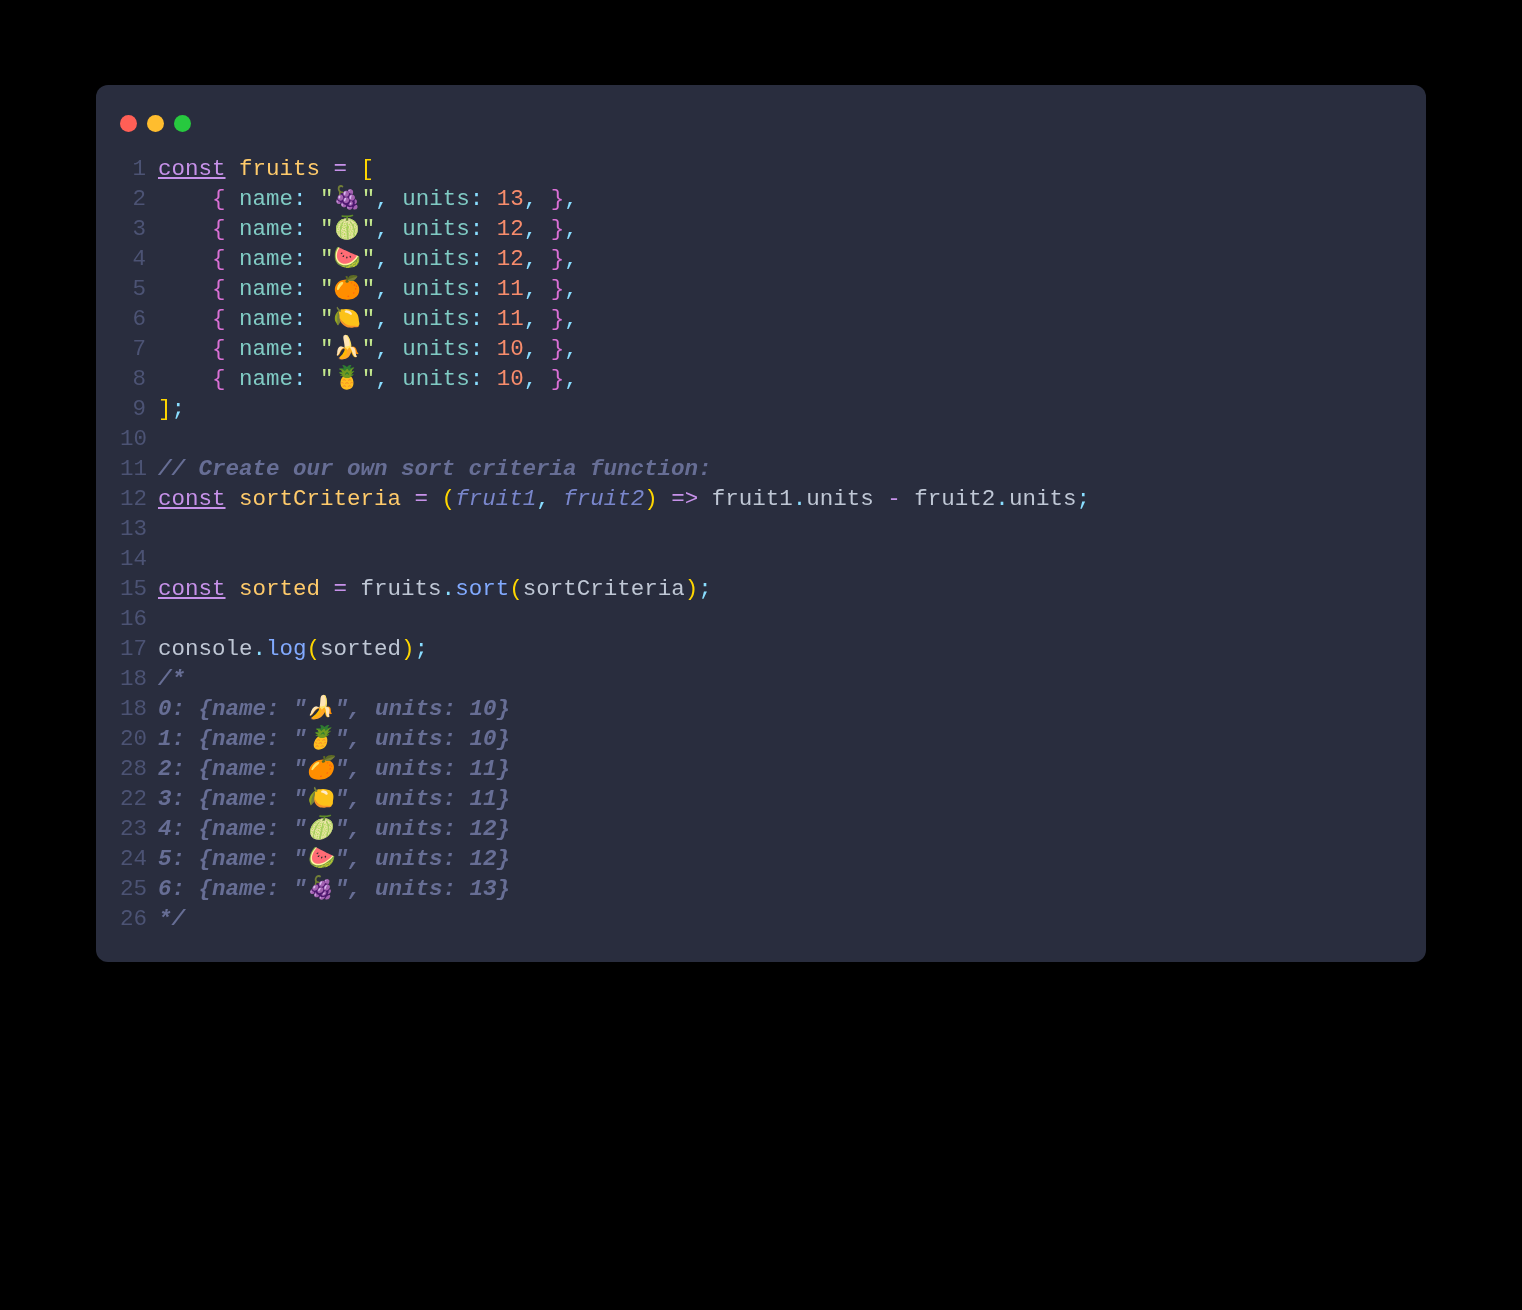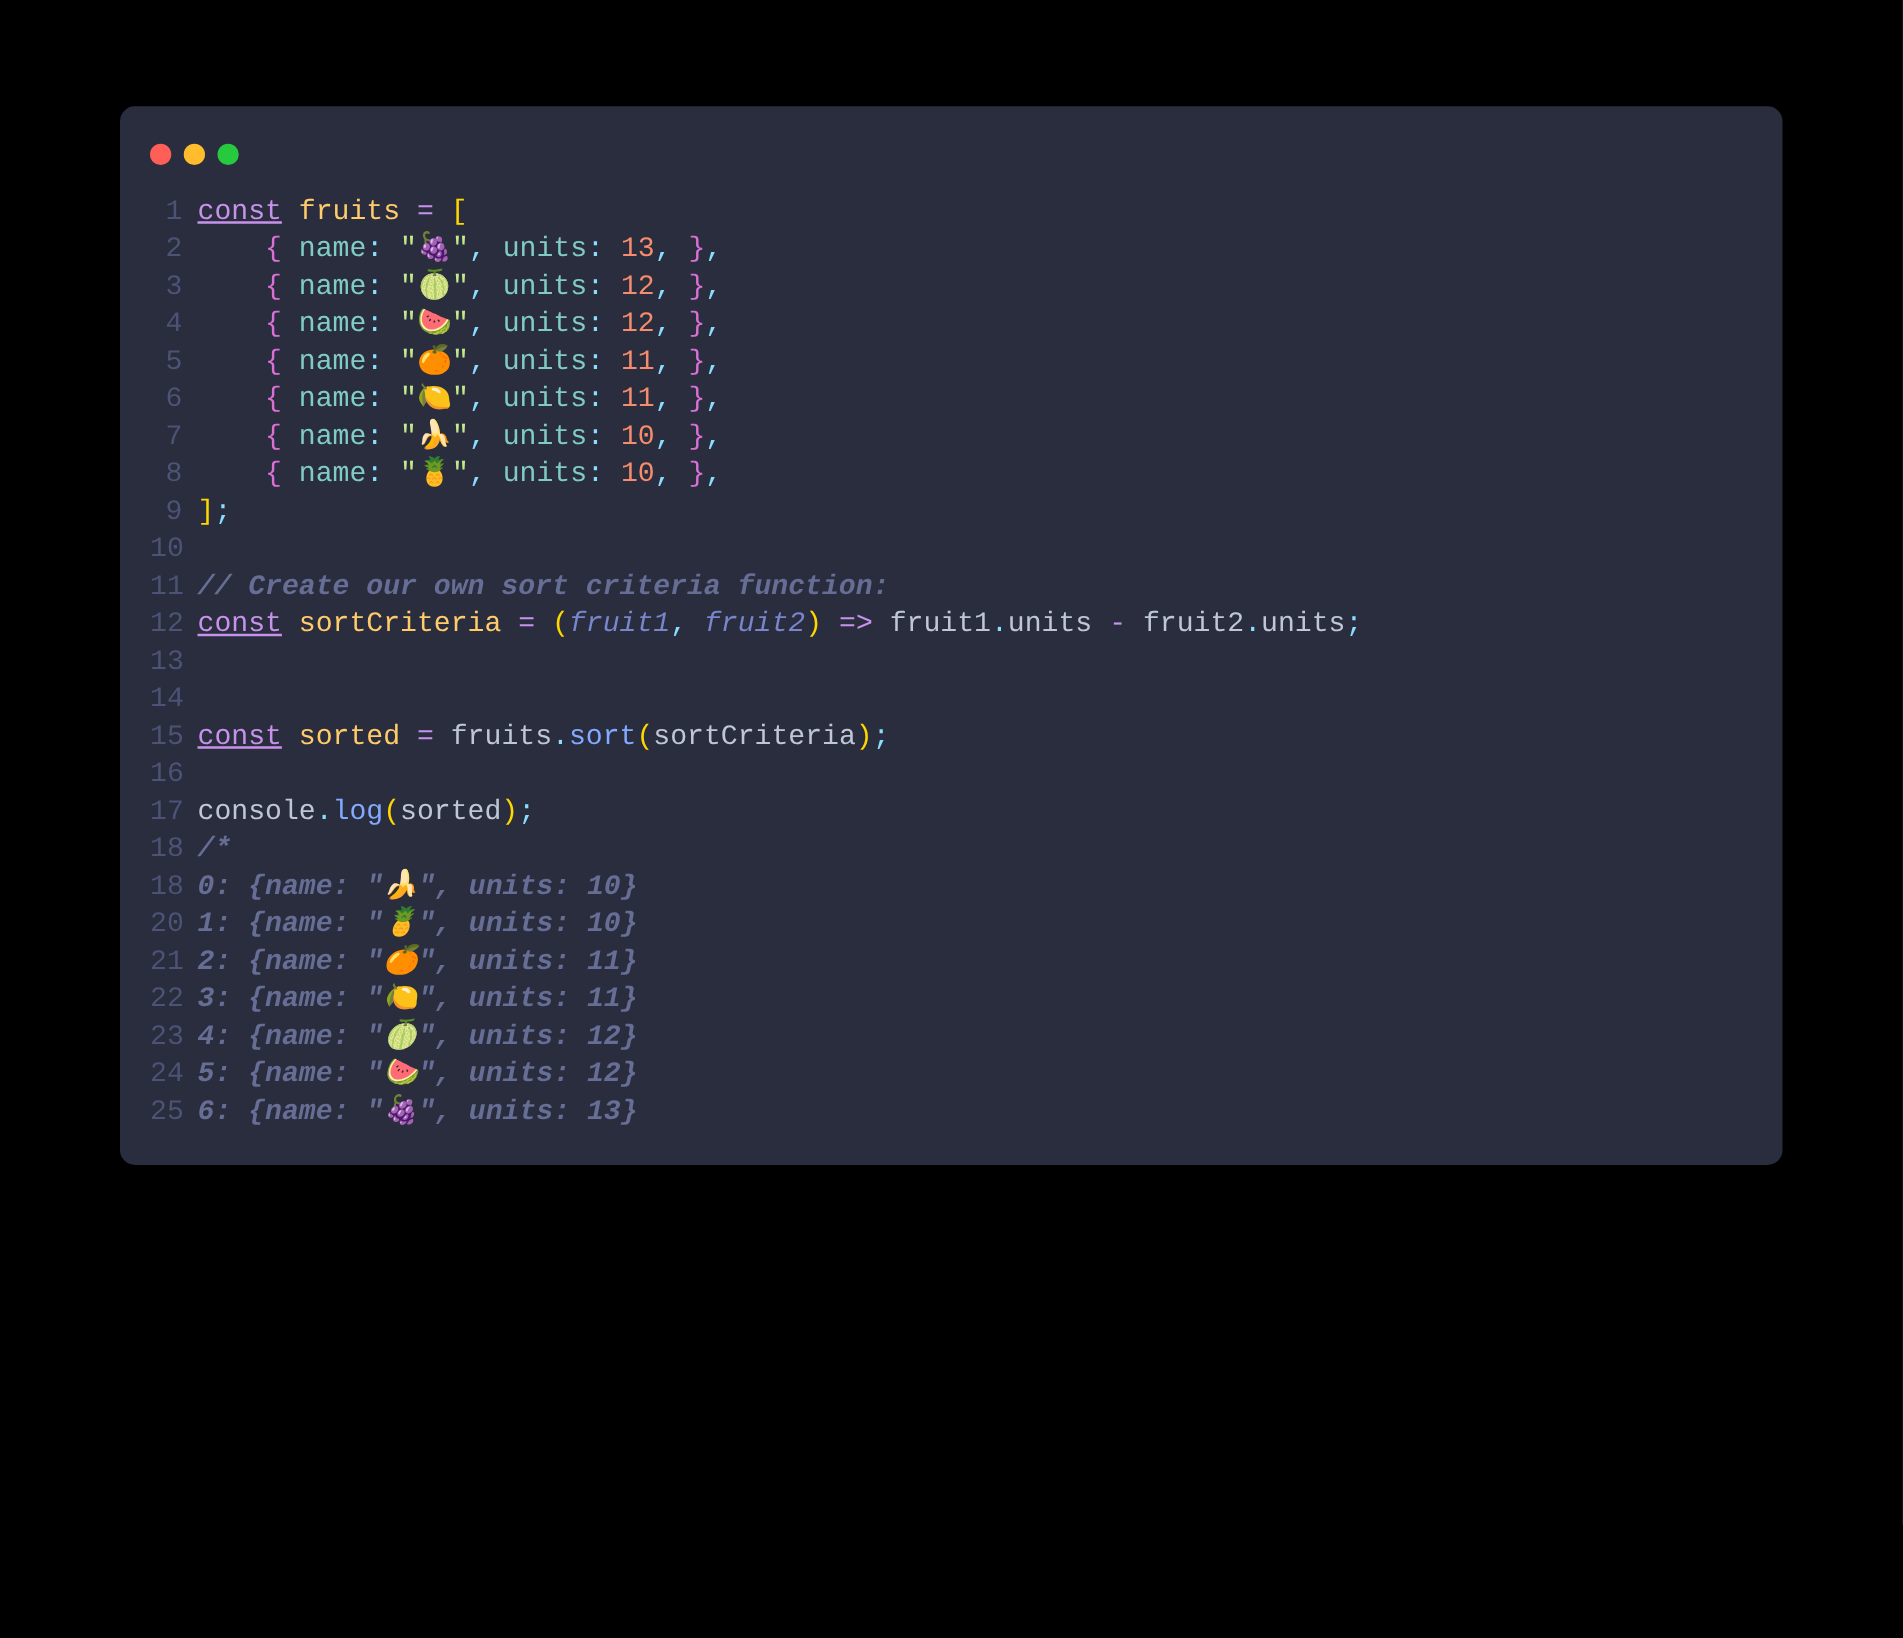--- a/index.html
+++ b/index.html
@@ -105,19 +105,20 @@
       <div class="line"><span class="gutter">11</span><span class="content"><span class="comment">// Create our own sort criteria function:</span></span></div>
       <div class="line"><span class="gutter">12</span><span class="content"><span class="kw">const</span><span class="white"> </span><span class="ident">sortCriteria</span><span class="white"> </span><span class="op">=</span><span class="white"> </span><span class="brace">(</span><span class="param">fruit1</span><span class="punct">,</span><span class="white"> </span><span class="param">fruit2</span><span class="brace">)</span><span class="white"> </span><span class="arrow">=&gt;</span><span class="white"> </span><span class="white">fruit1</span><span class="punct">.</span><span class="white">units</span><span class="white"> </span><span class="op">-</span><span class="white"> </span><span class="white">fruit2</span><span class="punct">.</span><span class="white">units</span><span class="punct">;</span></span></div>
       <div class="line"><span class="gutter">13</span><span class="content">&nbsp;</span></div>
       <div class="line"><span class="gutter">14</span></div>
       <div class="line"><span class="gutter">15</span><span class="content"><span class="kw">const</span><span class="white"> </span><span class="ident">sorted</span><span class="white"> </span><span class="op">=</span><span class="white"> </span><span class="white">fruits</span><span class="punct">.</span><span class="call">sort</span><span class="brace">(</span><span class="white">sortCriteria</span><span class="brace">)</span><span class="punct">;</span></span></div>
       <div class="line"><span class="gutter">16</span><span class="content">&nbsp;</span></div>
       <div class="line"><span class="gutter">17</span><span class="content"><span class="white">console</span><span class="punct">.</span><span class="call">log</span><span class="brace">(</span><span class="white">sorted</span><span class="brace">)</span><span class="punct">;</span></span></div>
       <div class="line"><span class="gutter">18</span><span class="content"><span class="comment">/*</span></span></div>
       <div class="line"><span class="gutter">18</span><span class="content"><span class="comment">0: {name: "🍌", units: 10}</span></span></div>
       <div class="line"><span class="gutter">20</span><span class="content"><span class="comment">1: {name: "🍍", units: 10}</span></span></div>
-      <div class="line"><span class="gutter">21</span><span class="content"><span class="comment">2: {name: "🍊", units: 11}</span></span></div>
+      <div class="line"><span class="gutter">28</span><span class="content"><span class="comment">2: {name: "🍊", units: 11}</span></span></div>
       <div class="line"><span class="gutter">22</span><span class="content"><span class="comment">3: {name: "🍋", units: 11}</span></span></div>
       <div class="line"><span class="gutter">23</span><span class="content"><span class="comment">4: {name: "🍈", units: 12}</span></span></div>
       <div class="line"><span class="gutter">24</span><span class="content"><span class="comment">5: {name: "🍉", units: 12}</span></span></div>
       <div class="line"><span class="gutter">25</span><span class="content"><span class="comment">6: {name: "🍇", units: 13}</span></span></div>
+      <div class="line"><span class="gutter">26</span><span class="content"><span class="comment">*/</span></span></div>
     </div>
 </div>
 
 </body></html>

